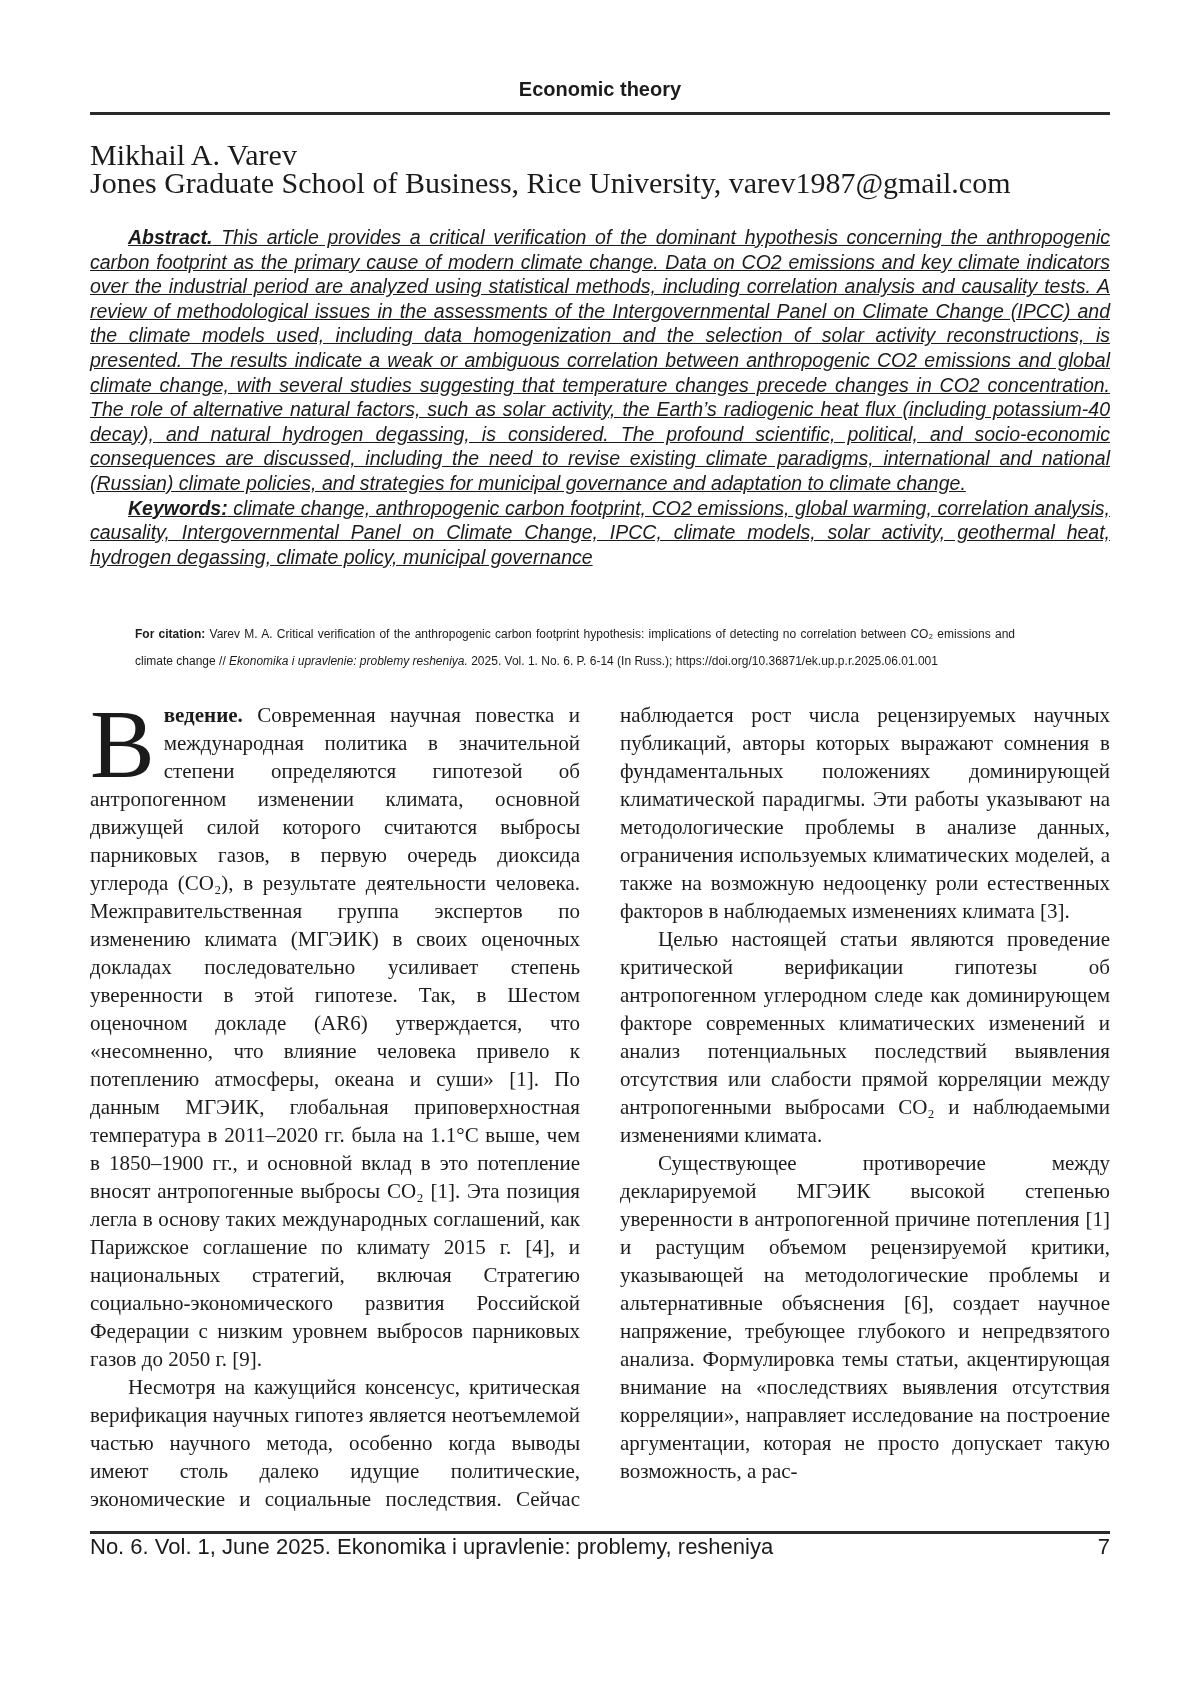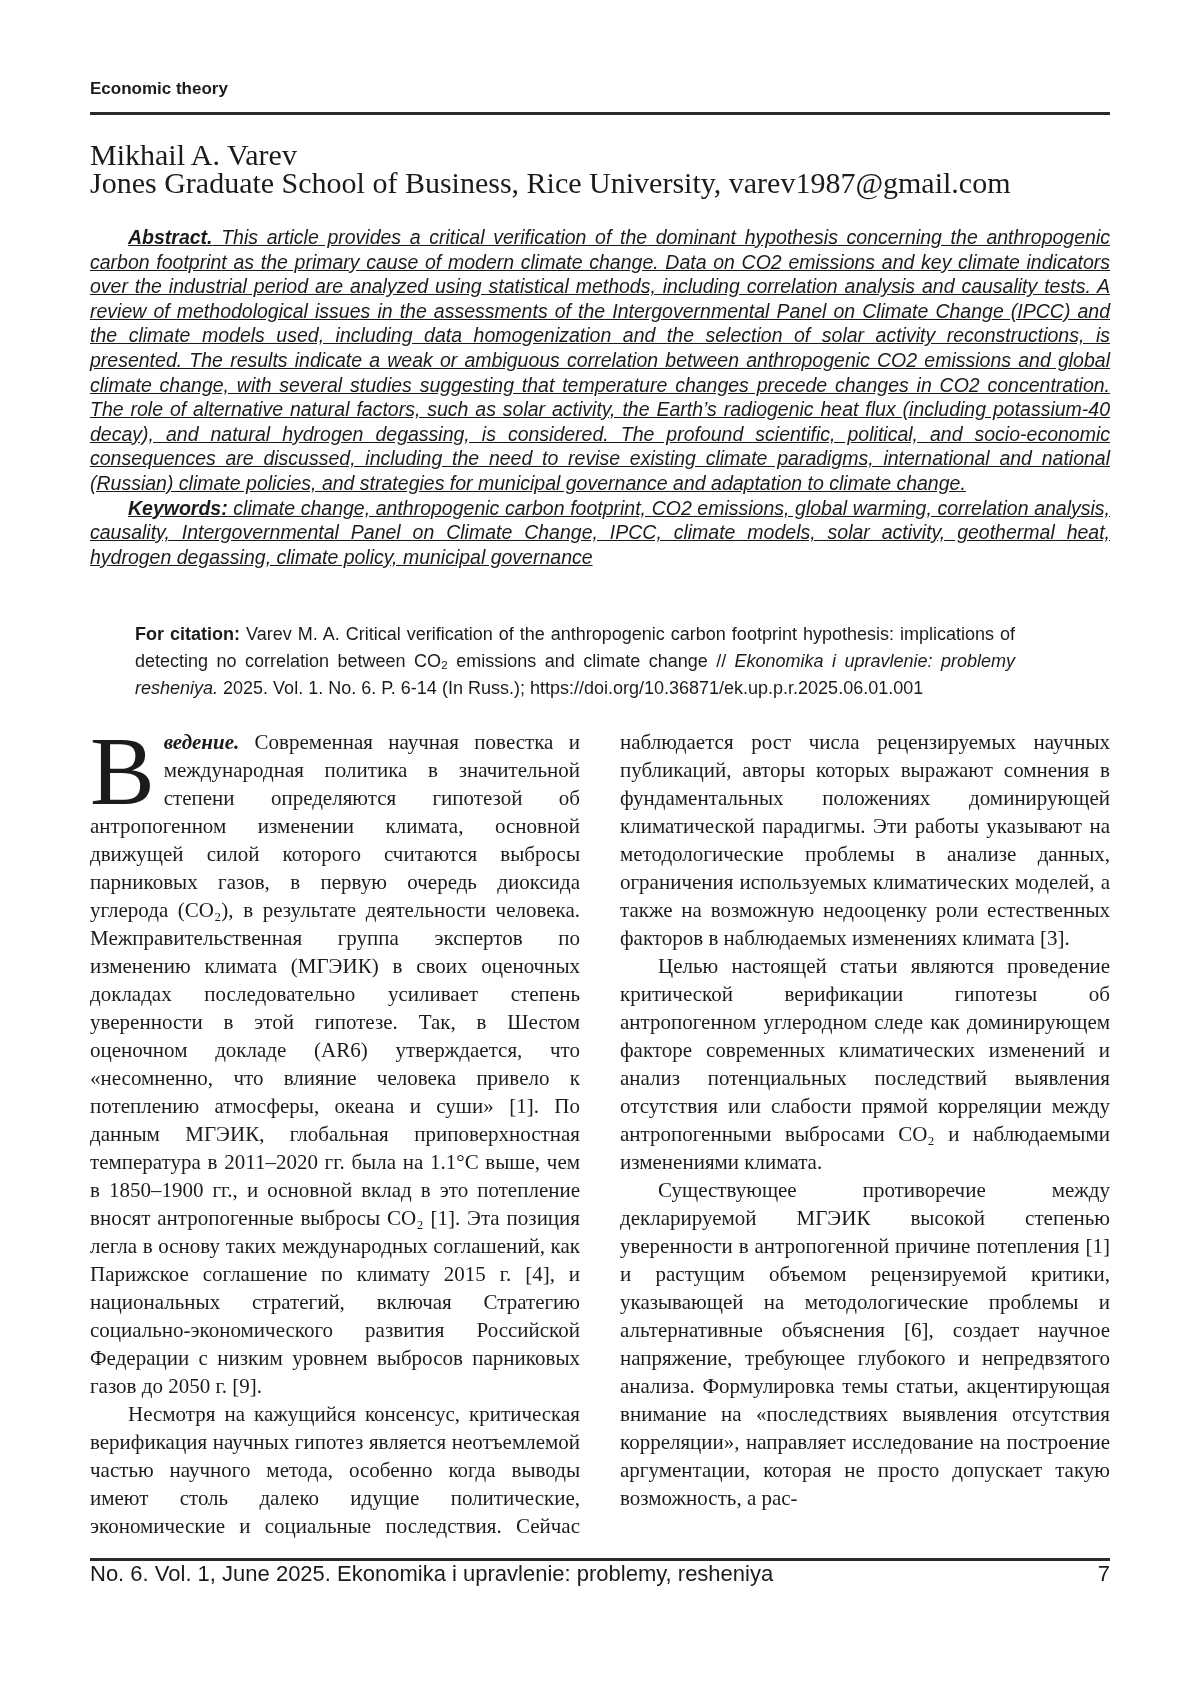--- a/index.html
+++ b/index.html
@@ -12,24 +12,24 @@
     box-sizing: border-box;
     width: 1200px;
     height: 1698px;
     margin: 0 auto;
     padding: 76px 90px 0 90px;
     background: #ffffff;
     color: #1b1b1b;
     overflow: hidden;
   }
   .section-label {
-    text-align: left;
+    text-align: center;
     font-family: "Liberation Sans", sans-serif;
     font-weight: bold;
-    font-size: 17px;
+    font-size: 20px;
     line-height: 26px;
     color: #1b1b1b;
   }
   .rule {
     height: 3px;
     background: #2a2a2a;
     border: none;
   }
   .header-rule { margin-top: 10px; }
   .authors {
@@ -51,21 +51,21 @@
     margin: 0;
     text-indent: 38px;
     text-decoration: underline;
   }
   .abstract-block .lead {
     font-weight: bold;
   }
   .citation-block {
     margin: 52px 95px 0 45px;
     font-family: "Liberation Sans", sans-serif;
-    font-size: 18px;
+    font-size: 12px;
     line-height: 27px;
     text-align: justify;
   }
   .citation-block .lead { font-weight: bold; }
   .citation-block .journal { font-style: italic; }
   .columns {
     margin-top: 26px;
     height: 812px;
     overflow: hidden;
     column-count: 2;
@@ -84,21 +84,21 @@
   .columns p.indent {
     text-indent: 38px;
   }
   .dropcap {
     float: left;
     font-family: "Liberation Serif", serif;
     font-size: 97px;
     line-height: 78px;
     padding: 5px 9px 0 0;
   }
-  .intro-lead { font-weight: bold; font-style: italic; }
+  .intro-lead { font-weight: bold; }
   .footer-rule { margin-top: 18px; }
   .footer {
     display: flex;
     justify-content: space-between;
     align-items: baseline;
     font-family: "Liberation Sans", sans-serif;
     font-size: 22px;
     line-height: 26px;
   }
 </style>

